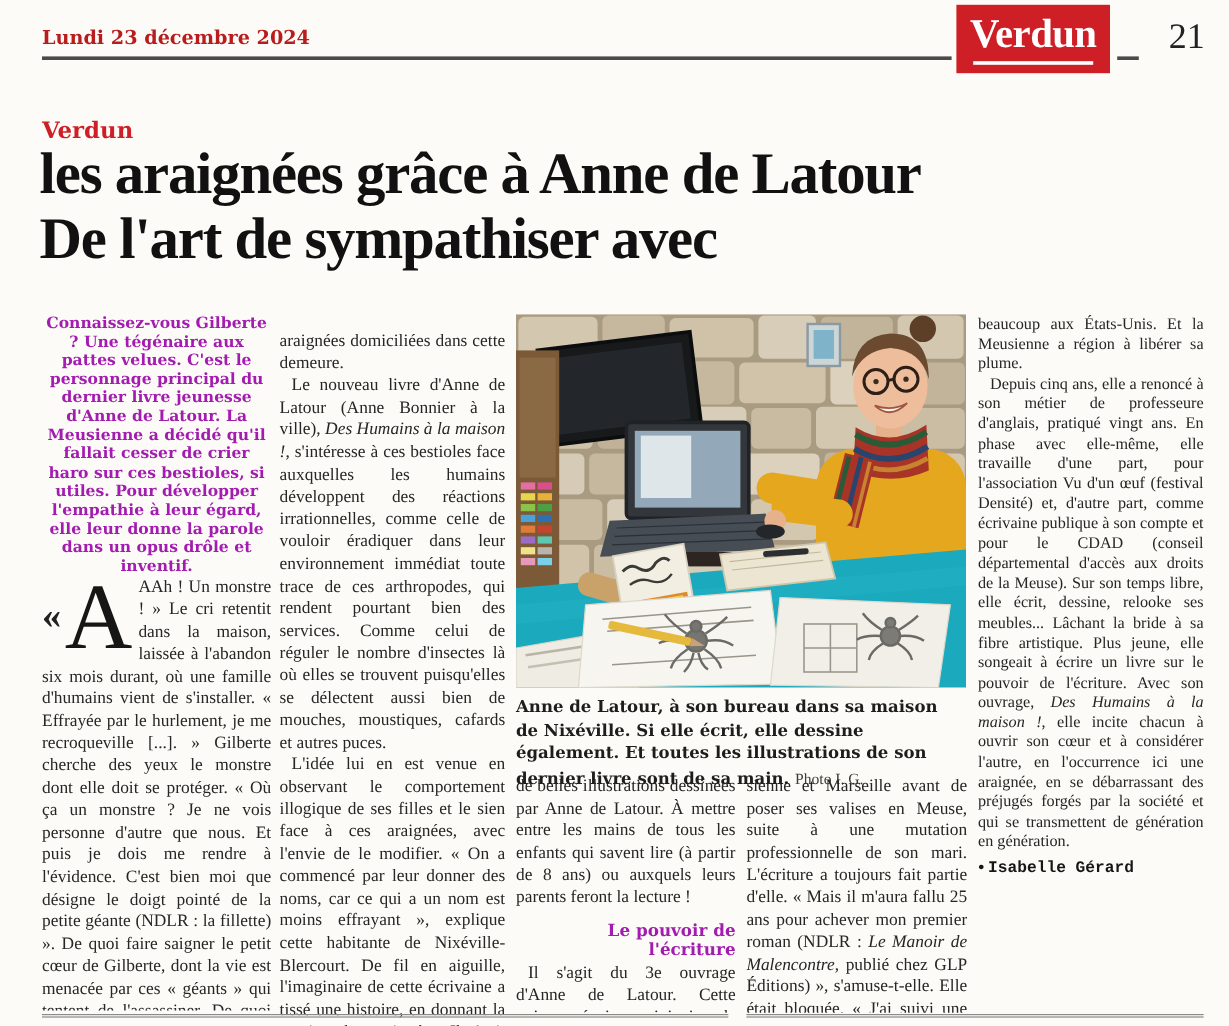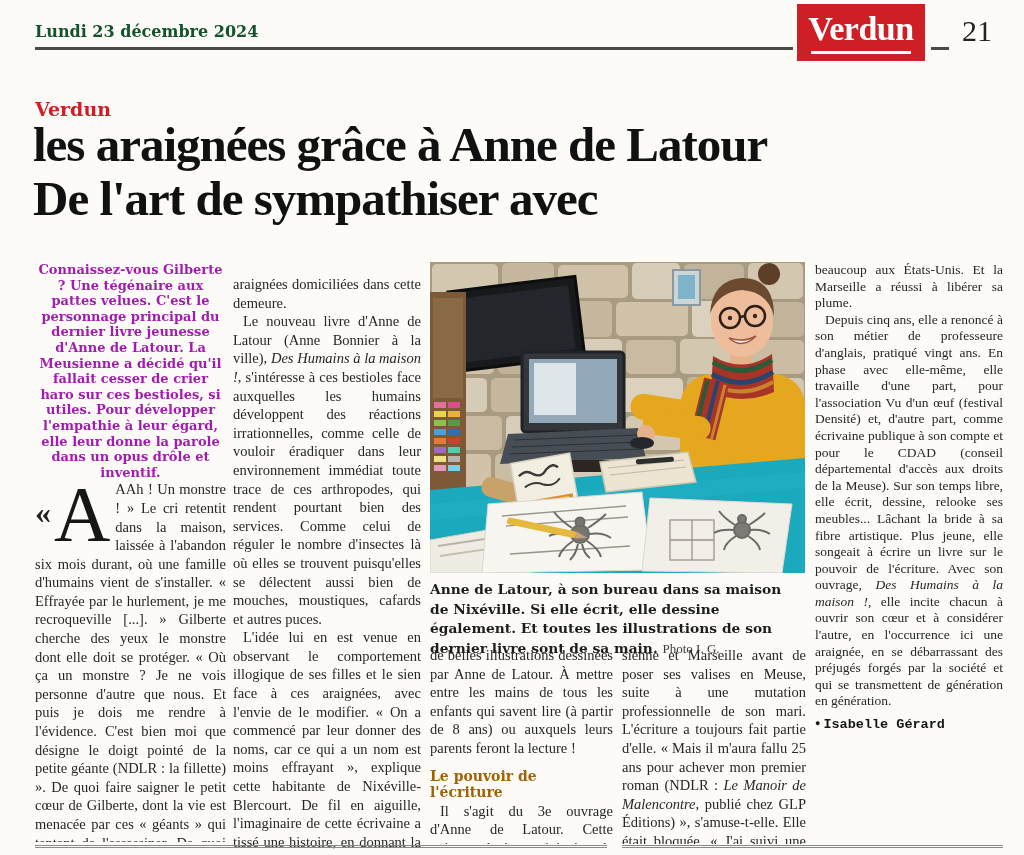--- a/index.html
+++ b/index.html
@@ -1,29 +1,29 @@
 <!DOCTYPE html>
 <html lang="fr"><head>
 <meta charset="utf-8">
 <style>
   html,body{margin:0;padding:0;}
   .page{position:relative;width:1024px;height:855px;background:#fcfbf8;overflow:hidden;
         font-family:"Liberation Serif",serif;color:#1d1d1b;}
   
   .date{position:absolute;left:35px;top:22px;font-family:"DejaVu Serif",serif;
-        font-weight:bold;font-size:16px;color:#14532d;}
+        font-weight:bold;font-size:16px;color:#b91c1c;}
   .hrule{position:absolute;top:47px;height:2.5px;background:#4a4a4a;}
   .hrule.left{left:35px;width:758px;}
   .hrule.mid{left:931px;width:18px;}
   .badge{position:absolute;left:797px;top:4px;width:128px;height:57px;background:#cf1f26;
          display:flex;flex-direction:column;align-items:center;justify-content:center;}
   .badge .badge-text{color:#fff;font-family:"Liberation Serif",serif;font-weight:bold;
          font-size:34px;line-height:1;letter-spacing:-.5px;}
   .badge .badge-underline{width:100px;height:3px;background:#fff;margin-top:5px;}
-  .pagenum{position:absolute;right:32px;top:14px;font-size:30px;font-family:"Liberation Serif",serif;color:#222;}
+  .pagenum{position:absolute;right:20px;top:14px;font-size:30px;font-family:"Liberation Serif",serif;color:#222;}
   
   .kicker{position:absolute;left:35px;top:98px;font-family:"DejaVu Serif",serif;
           font-weight:bold;font-size:19px;color:#cf1f26;}
   .headline{position:absolute;left:33px;top:118px;width:985px;font-family:"Liberation Serif",serif;
             font-weight:bold;font-size:49px;line-height:54px;letter-spacing:-1px;color:#111;}
   .headline span{display:block;}
   
   .col{position:absolute;top:262px;text-align:justify;}
   .col p{margin:0;}
   .col1{left:35px;width:191px;height:580px;overflow:hidden;}
@@ -32,22 +32,22 @@
   .col4{left:622px;top:646px;width:184px;height:198px;overflow:hidden;}
   .col5{left:815px;width:188px;height:584px;overflow:hidden;}
   .intro{font-family:"DejaVu Serif",serif;font-weight:bold;font-size:13px;line-height:15.6px;
          color:#a21caf;text-align:center;margin-bottom:10px;}
   .body-p{font-size:14.5px;line-height:18.6px;color:#262624;}
   .body-p.ind{text-indent:10px;}
   .sm .body-p, .body-p.sm{font-size:13.5px;line-height:16.6px;}
   .oq{float:left;font-size:32px;line-height:1;font-weight:bold;margin:16px 3px 0 0;color:#222;}
   .dc{float:left;font-family:"Liberation Serif",serif;font-size:78px;line-height:.78;
       margin:4px 5px 0 0;color:#161614;}
-  .subhead{font-family:"DejaVu Serif",serif;font-weight:bold;font-size:14px;color:#a16207;
-           margin:10px 0 2px 0 !important;text-align:left;}
+  .subhead{font-family:"DejaVu Serif",serif;font-weight:bold;font-size:14px;color:#a21caf;
+           margin:10px 0 2px 0 !important;text-align:right;}
   sup{font-size:.62em;vertical-align:super;line-height:0;}
   
   .photo{position:absolute;left:430px;top:262px;width:375px;height:311px;background:#c9bda6;}
   .caption{position:absolute;left:430px;top:580px;width:374px;font-family:"DejaVu Serif",serif;
            font-weight:bold;font-size:13.8px;line-height:19.5px;color:#1d1d1b;text-align:left;}
   .caption .credit{font-family:"Liberation Serif",serif;font-weight:normal;font-size:13px;color:#3c3c3a;}
   
   .byline{font-family:Liberation Mono, monospace;font-weight:bold;font-size:13.5px;color:#161614;
           margin-top:7px !important;text-align:left;}
   .byline .bullet{font-size:9px;vertical-align:2px;margin-right:3px;}
@@ -283,21 +283,21 @@
     <p class="body-p">de belles illustrations dessinées par Anne de Latour. À mettre entre les mains de tous les enfants qui savent lire (à partir de 8 ans) ou auxquels leurs parents feront la lecture !</p>
     <p class="subhead">Le pouvoir de l'écriture</p>
     <p class="body-p ind">Il s'agit du 3e ouvrage d'Anne de Latour. Cette quinquagénaire, originaire de Rouen, est passée par la région pari-</p>
   </div>
 
   <div class="col col4">
     <p class="body-p"><span>sienne et Marseille avant de poser ses valises en Meuse, suite à une mutation professionnelle de son mari. L'écriture a toujours fait partie d'elle. « Mais il m'aura fallu 25 ans pour achever mon premier roman (NDLR : </span><i>Le Manoir de Malencontre</i><span>, publié chez GLP Éditions) », s'amuse-t-elle. Elle était bloquée. « J'ai suivi une formation en anglais sur internet », comme il en existe</span></p>
   </div>
 
   <div class="col col5 sm">
-    <p class="body-p">beaucoup aux États-Unis. Et la Marseille a réussi à libérer sa plume.</p>
+    <p class="body-p">beaucoup aux États-Unis. Et la Meusienne a région à libérer sa plume.</p>
     <p class="body-p ind"><span>Depuis cinq ans, elle a renoncé à son métier de professeure d'anglais, pratiqué vingt ans. En phase avec elle-même, elle travaille d'une part, pour l'association Vu d'un œuf (festival Densité) et, d'autre part, comme écrivaine publique à son compte et pour le CDAD (conseil départemental d'accès aux droits de la Meuse). Sur son temps libre, elle écrit, dessine, relooke ses meubles... Lâchant la bride à sa fibre artistique. Plus jeune, elle songeait à écrire un livre sur le pouvoir de l'écriture. Avec son ouvrage, </span><i>Des Humains à la maison !</i><span>, elle incite chacun à ouvrir son cœur et à considérer l'autre, en l'occurrence ici une araignée, en se débarrassant des préjugés forgés par la société et qui se transmettent de génération en génération.</span></p>
     <p class="byline">
       <span class="bullet">●</span><span>Isabelle Gérard</span>
     </p>
   </div>
 
   <div class="brule l"></div>
   <div class="brule r"></div>
 
 </div>

